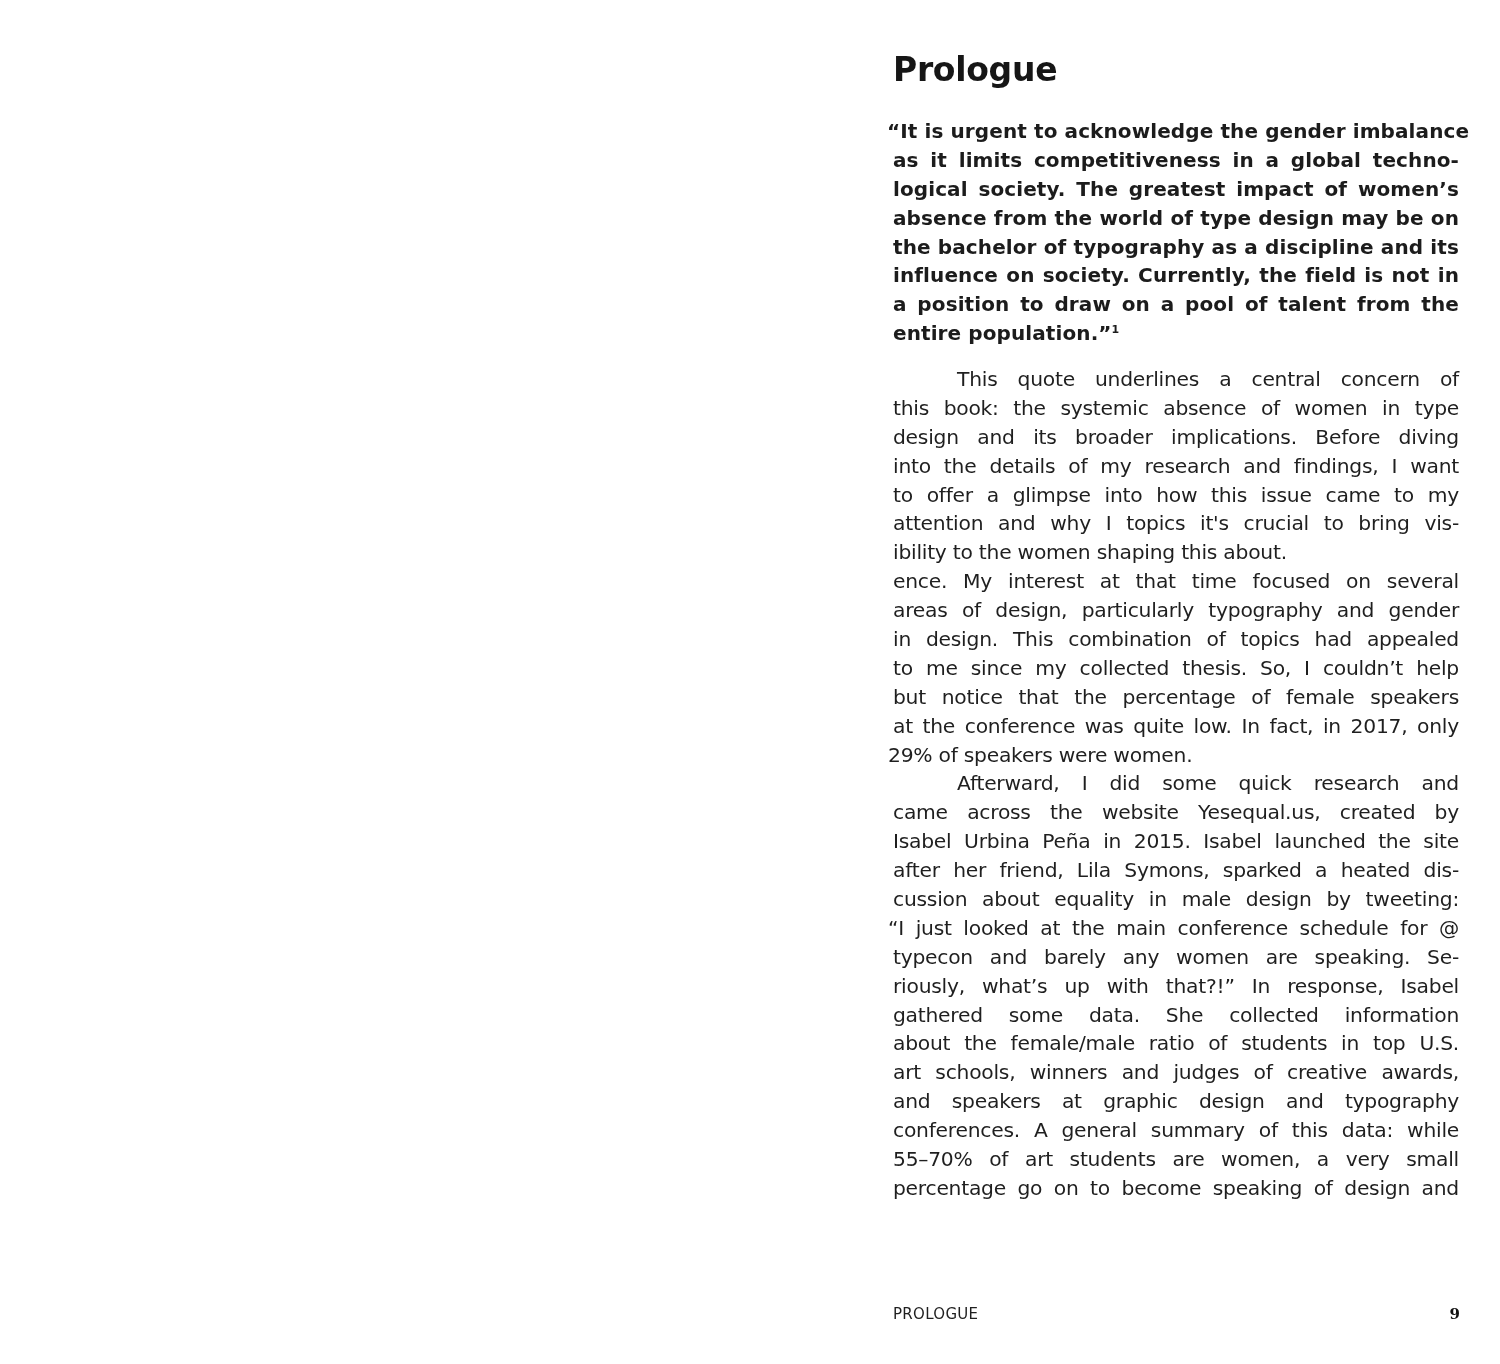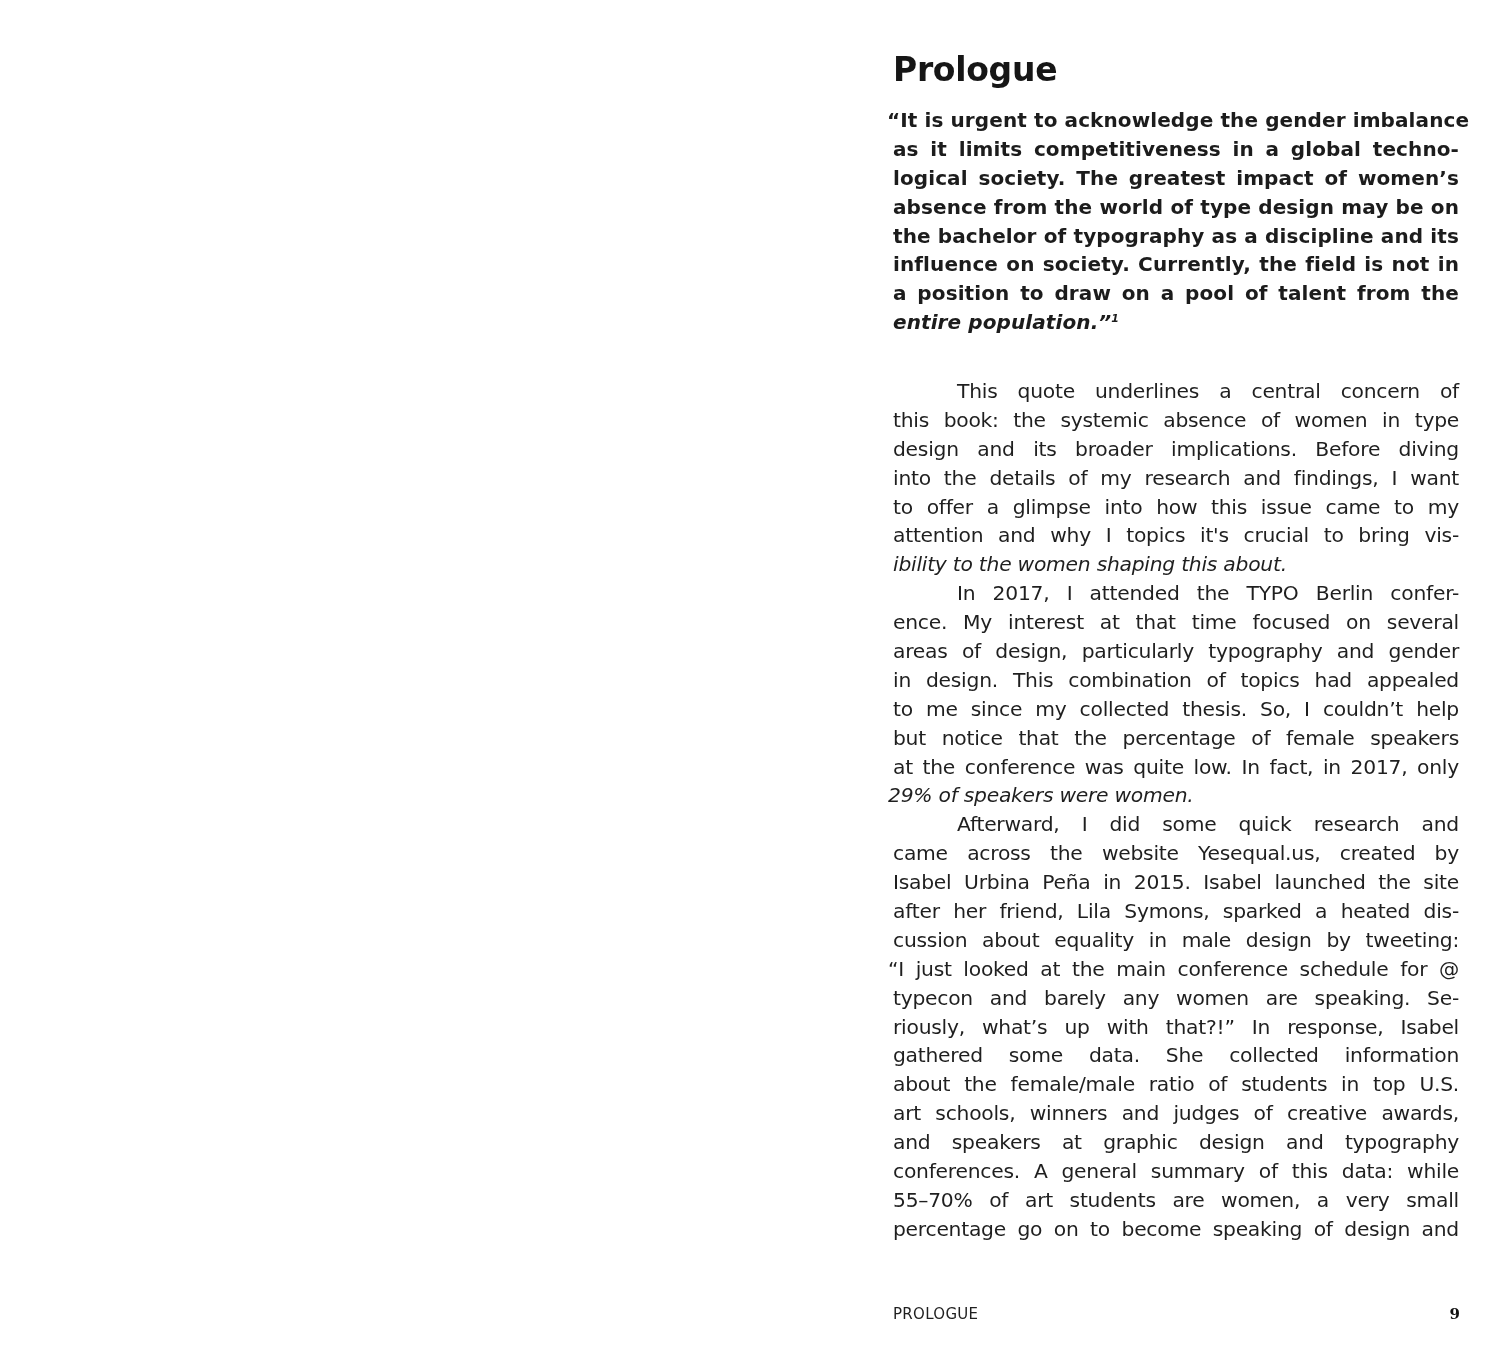--- a/index.html
+++ b/index.html
@@ -49,34 +49,33 @@
       white-space: nowrap;
       height: 28.9px;
       line-height: 28.9px;
       font-size: 20.5px;
       text-align: justify;
       text-align-last: justify;
       width: 566px;
     }
     .line.last {
       text-align-last: left;
-      font-style: italic;
     }
     .quote .line {
       font-weight: 600;
       font-size: 20px;
       color: #1c1c1c;
       letter-spacing: 0.1px;
     }
     .quote .line.first { margin-left: -6px; width: 572px; }
     .quote {
-      top: 106px;
+      top: 117px;
     }
     .body-text {
-      top: 377px;
+      top: 365px;
     }
     .body-text .line {
       font-weight: normal;
       font-size: 20.3px;
       letter-spacing: -0.25px;
       color: #1f1f1f;
     }
     .body-text .line.indent {
       padding-left: 64px;
       width: 502px;
@@ -129,21 +128,20 @@
 <div class="block body-text">
 
   <span class="line indent">This quote underlines a central concern of</span>
   <span class="line">this book: the systemic absence of women in type</span>
   <span class="line">design and its broader implications. Before diving</span>
   <span class="line">into the details of my research and findings, I want</span>
   <span class="line">to offer a glimpse into how this issue came to my</span>
   <span class="line">attention and why I topics it's crucial to bring vis-</span>
   <span class="line last">ibility to the women shaping this about.</span>
 
-  <span class="line indent">In 2017, I attended the TYPO Berlin confer-</span>
   <span class="line">ence. My interest at that time focused on several</span>
   <span class="line">areas of design, particularly typography and gender</span>
   <span class="line">in design. This combination of topics had appealed</span>
   <span class="line">to me since my collected thesis. So, I couldn’t help</span>
   <span class="line">but notice that the percentage of female speakers</span>
   <span class="line">at the conference was quite low. In fact, in 2017, only</span>
   <span class="line last outdent">29% of speakers were women.</span>
 
   <span class="line indent">Afterward, I did some quick research and</span>
   <span class="line">came across the website Yesequal.us, created by</span>

